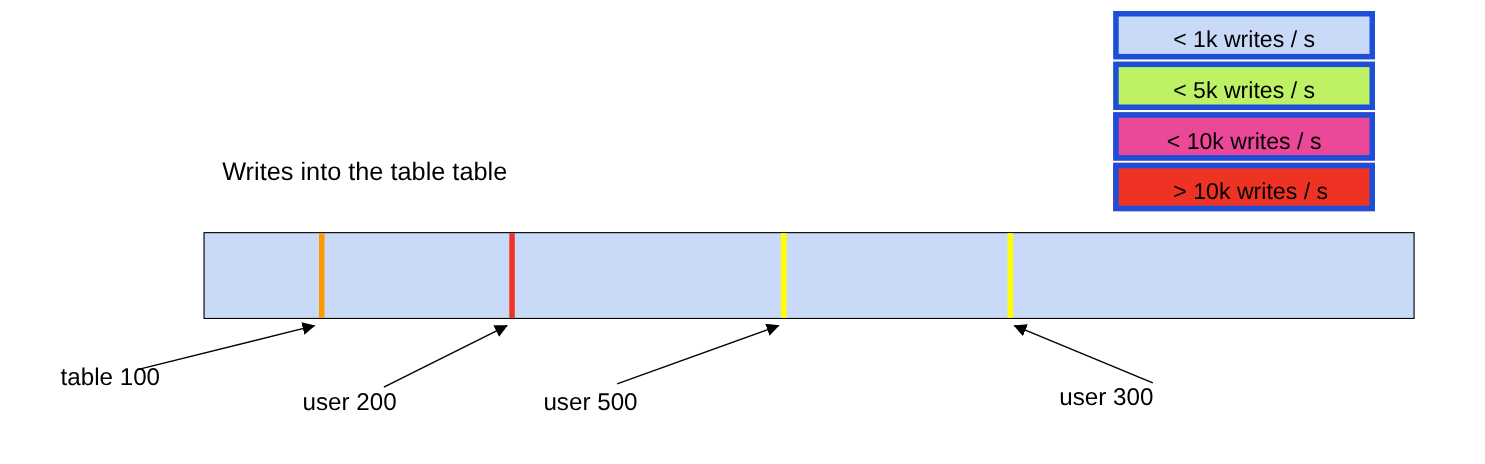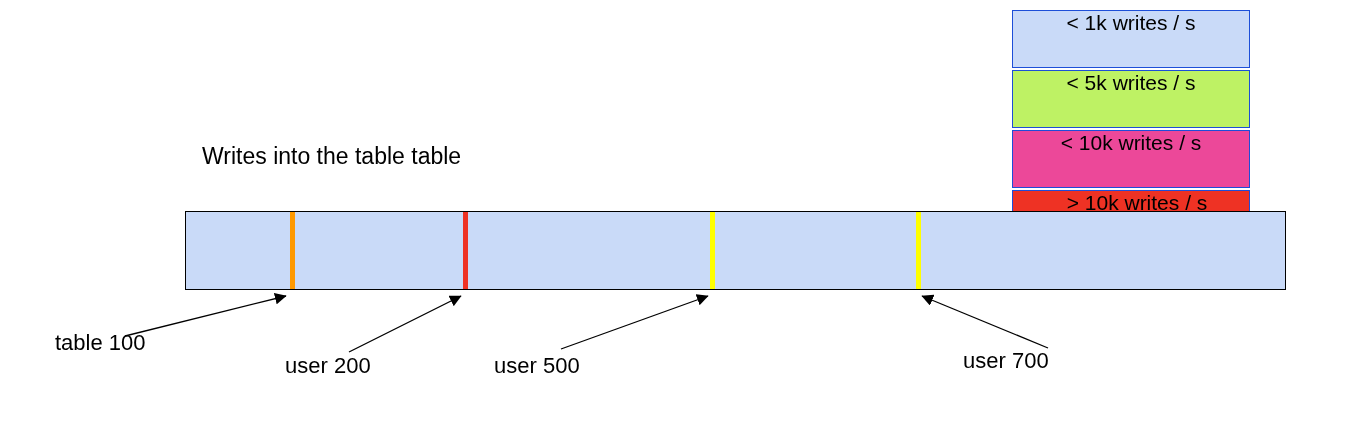--- a/index.html
+++ b/index.html
@@ -24,25 +24,25 @@
   }
 
   
   .legend {
     position: absolute;
     left: 1012px;
     top: 10px;
     width: 238px;
   }
   .legend-row {
-    height: 58px;
-    border: 1px solid #1d4ed8;
+    height: 44px;
+    border: 5px solid #1d4ed8;
     margin-bottom: 2px;
     display: flex;
-    align-items: flex-start;
+    align-items: flex-end;
     justify-content: center;
     font-size: 21px;
   }
 
   
   .bar {
     position: absolute;
     left: 185px;
     top: 211px;
     width: 1101px;
@@ -52,21 +52,21 @@
   .marker {
     position: absolute;
     top: 0;
     width: 5px;
     height: 100%;
   }
 
   
   .user-label { position: absolute; font-size: 22px; }
   .ul-0 { left: 55px;  top: 330px; }
-  .ul-1 { left: 275px; top: 353px; margin-left: 10px; }
+  .ul-1 { left: 275px; top: 353px; }
   .ul-2 { left: 494px; top: 353px; }
   .ul-3 { left: 963px; top: 348px; }
 
   .arrows {
     position: absolute;
     left: 0; top: 0;
     width: 1350px; height: 422px;
     pointer-events: none;
   }
 </style>
@@ -107,15 +107,15 @@
     </defs>
     <line x1="125" y1="336" x2="286" y2="296" stroke="#000" stroke-width="1.3" marker-end="url(#ah)"></line>
     <line x1="349" y1="352" x2="461" y2="296" stroke="#000" stroke-width="1.3" marker-end="url(#ah)"></line>
     <line x1="561" y1="349" x2="708" y2="296" stroke="#000" stroke-width="1.3" marker-end="url(#ah)"></line>
     <line x1="1048" y1="348" x2="922" y2="296" stroke="#000" stroke-width="1.3" marker-end="url(#ah)"></line>
   </svg>
 
   <div class="user-label ul-0">table 100</div>
   <div class="user-label ul-1">user 200</div>
   <div class="user-label ul-2">user 500</div>
-  <div class="user-label ul-3">user 700</div>
+  <div class="user-label ul-3">user 300</div>
 
 </div>
 
 </body></html>

